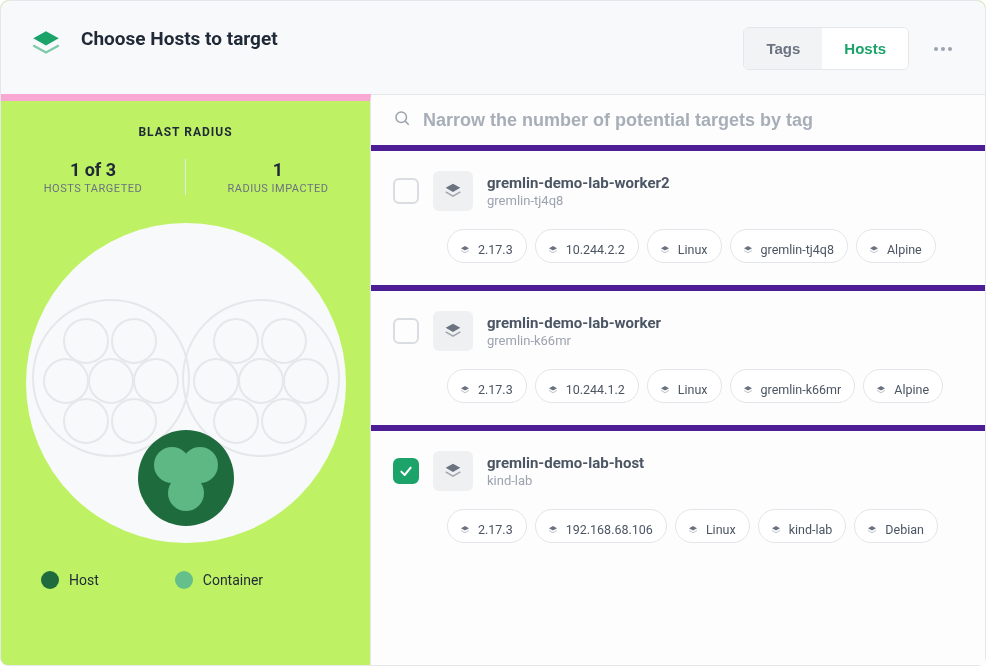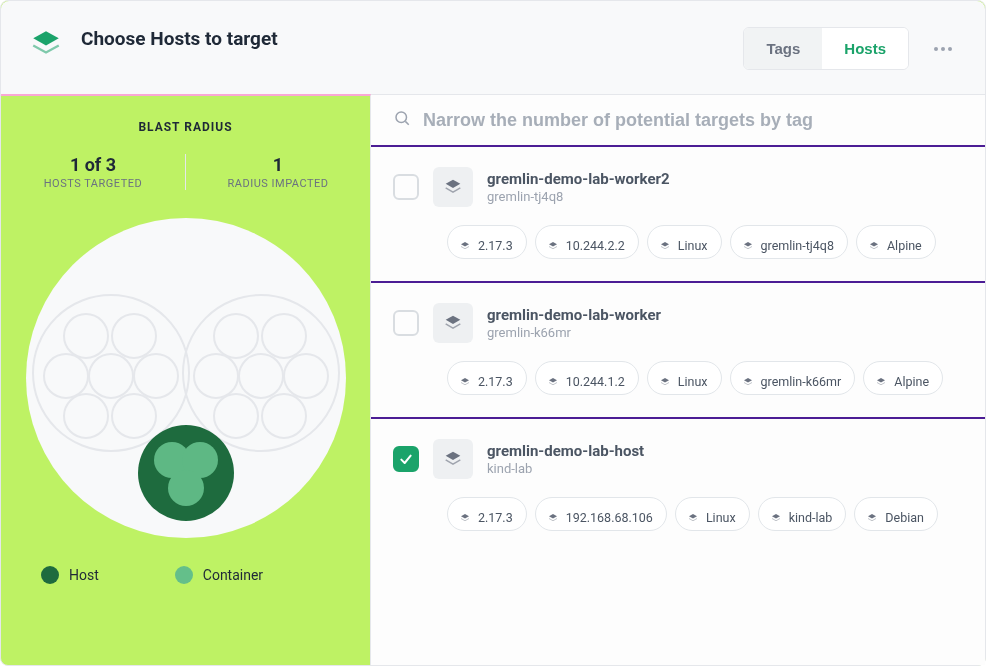--- a/index.html
+++ b/index.html
@@ -81,21 +81,21 @@
 }
 .more-icon svg { display: block; }
 
 .content {
   flex: 1;
   display: flex;
   overflow: hidden;
 }
 .left-pane {
   width: 370px;
-  border-top: 2px solid #f9a8d4;
+  border-top: 7px solid #f9a8d4;
   border-right: 1px solid #e5e7eb;
   display: flex;
   flex-direction: column;
   align-items: center;
 }
 .blast-title {
   font-size: 12px;
   font-weight: 700;
   letter-spacing: 1px;
   color: #1f2937;
@@ -168,21 +168,21 @@
   border: none;
   background: transparent;
   font-size: 18px;
   color: #9ca3af;
   outline: none;
   font-weight: bold;
 }
 .search-input::placeholder { color: #a7aeb8; }
 .host-list { flex: 1; }
 .host-card {
-  border-top: 2px solid #4c1d95;
+  border-top: 6px solid #4c1d95;
   padding: 20px 22px 22px 22px;
 }
 .host-head {
   display: flex;
   align-items: center;
   gap: 14px;
 }
 .checkbox {
   width: 26px;
   height: 26px;

